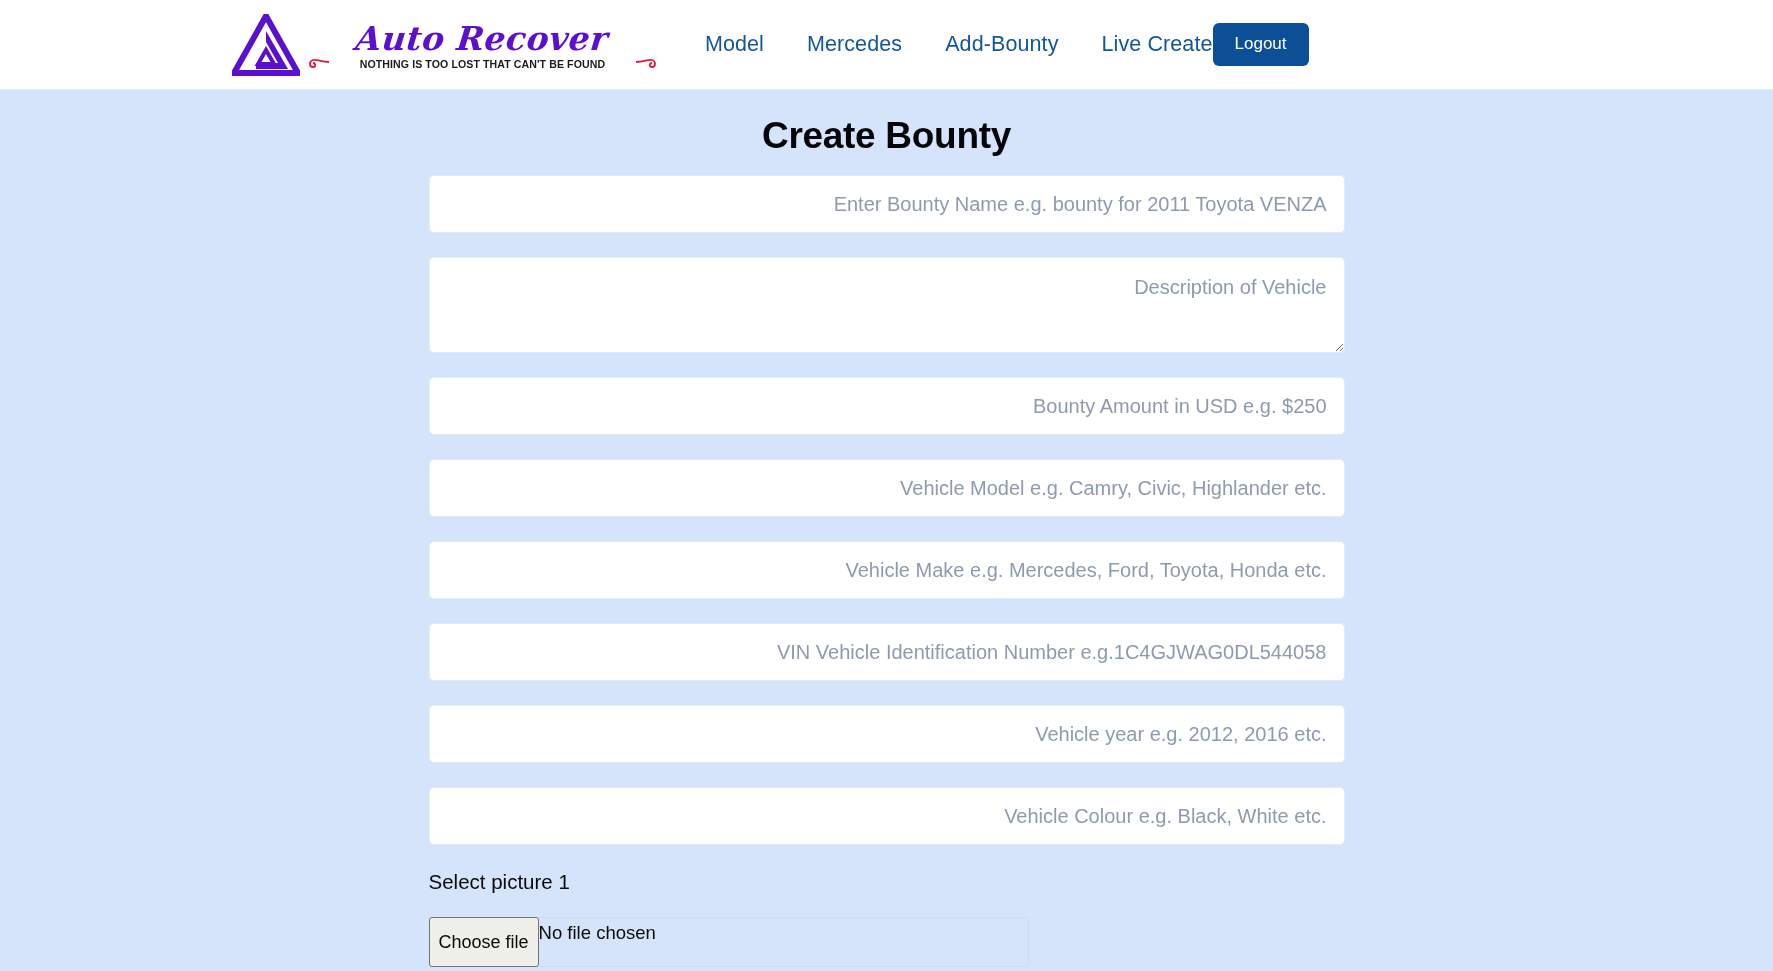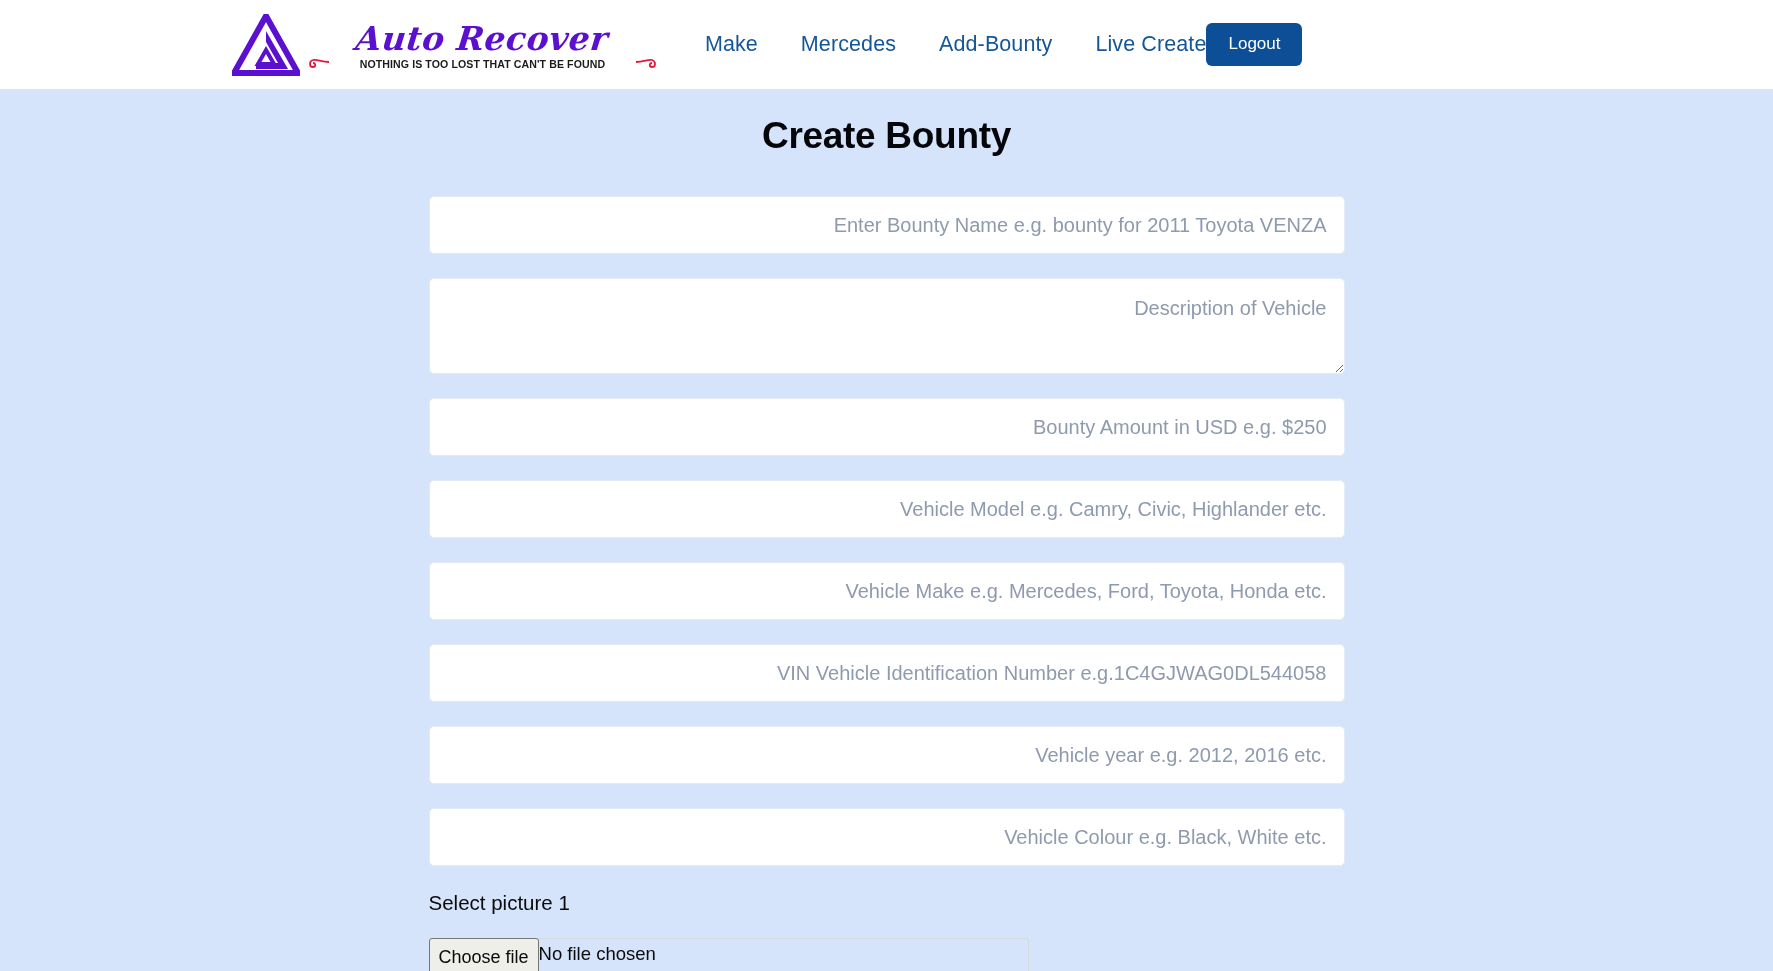--- a/index.html
+++ b/index.html
@@ -127,21 +127,21 @@
   .content {
     padding-top: 26px;
   }
 
   .page-title {
     text-align: center;
     font-size: 37px;
     font-weight: bold;
     color: #05060a;
     letter-spacing: -0.3px;
-    margin-bottom: 39px;
+    margin-bottom: 18px;
   }
 
   .form {
     width: 916px;
     margin: 0 auto;
   }
 
   .field {
     width: 100%;
     display: block;
@@ -178,21 +178,21 @@
     margin-bottom: 22px;
     line-height: 1.25;
   }
 
   .file-row {
     display: inline-flex;
     align-items: stretch;
     border: 1px solid #d5d9e0;
     background: transparent;
     border-radius: 2px;
-    height: 38px;
+    height: 50px;
     margin-bottom: 14px;
     min-width: 600px;
   }
 
   .file-button {
     font-family: "Liberation Sans", sans-serif;
     font-size: 18px;
     background: #efefea;
     border: 1px solid #767676;
     border-radius: 3px;
@@ -232,21 +232,21 @@
           </svg>
           <span class="brand-tagline">NOTHING IS TOO LOST THAT CAN'T BE FOUND</span>
           <svg class="tag-swirl" width="22" height="12" viewBox="0 0 22 12">
             <path d="M1 4 C9 4 13 1 17 2 C21 3 21 9 17 9 C14 9 14 5 17 5" fill="none" stroke="#e8173a" stroke-width="1.8"></path>
           </svg>
         </span>
       </span>
     </a>
 
     <nav class="nav-links">
-      <a class="nav-link" href="#">Make</a>
+      <a class="nav-link" href="#">Model</a>
       <a class="nav-link" href="#">Mercedes</a>
       <a class="nav-link" href="#">Add-Bounty</a>
       <a class="nav-link" href="#">Live Create</a>
     </nav>
 
     <div class="nav-right">
       <button class="logout-btn">Logout</button>
     </div>
   </div>
 

